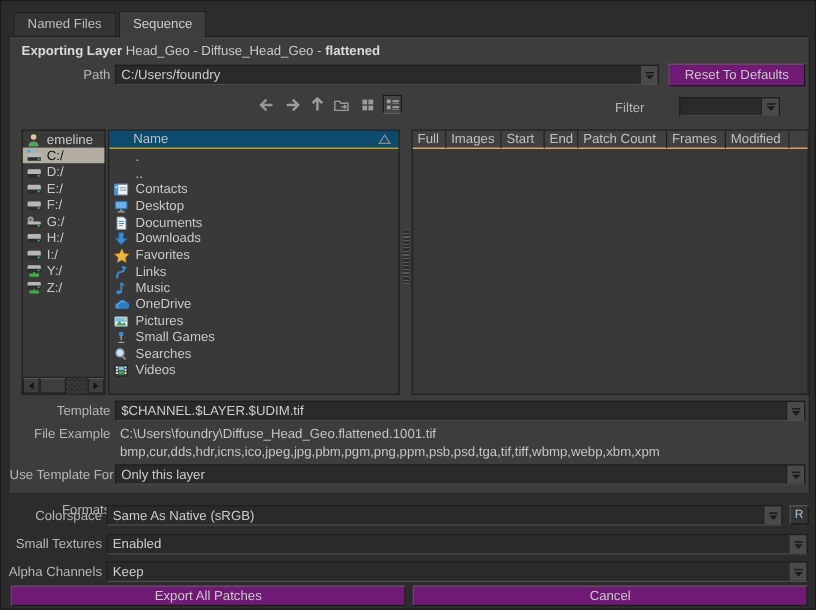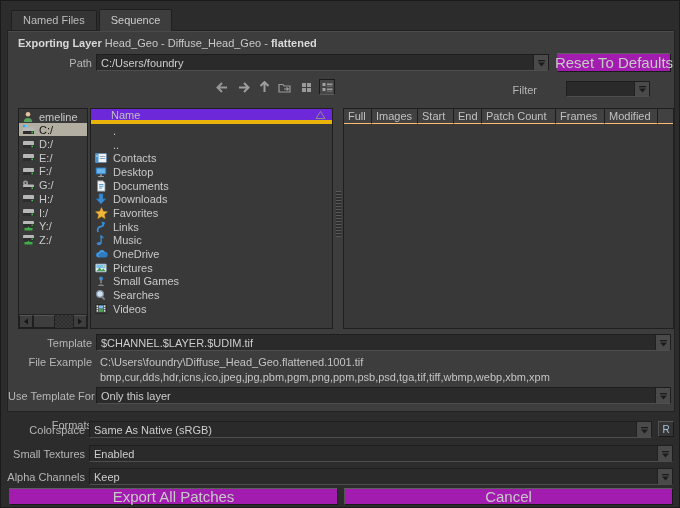--- a/index.html
+++ b/index.html
@@ -48,44 +48,44 @@
   }
   .combo .combo-text { flex:1; padding:0 4px; color:#cdcdcd; white-space:nowrap; overflow:hidden; }
   .combo .combo-arrow {
     width:15px; height:100%;
     background:#4a4a4a; border-left:1px solid #202020;
     display:flex; align-items:center; justify-content:center; flex:none;
   }
 
   
   .btn {
-    background:#a21caf;
+    background:#701a75;
     border:1px solid #191919;
     border-top-color:#5e5e5e; border-left-color:#555;
-    color:#c8c8c8; font-family:"Liberation Sans", sans-serif; font-size:15px;
+    color:#c8c8c8; font-family:"Liberation Sans", sans-serif; font-size:11px;
     display:flex; align-items:center; justify-content:center;
     cursor:default; white-space:nowrap;
   }
 
   
   .toolbar { position:absolute; display:flex; gap:5px; align-items:center; }
   .tbicon { width:16px; height:16px; display:flex; align-items:center; justify-content:center; }
   .tbicon.pressed { background:#464646; border:1px solid #1c1c1c; border-bottom-color:#5c5c5c; }
 
   
   .panel { position:absolute; background:#393939; border:1px solid #1f1f1f; }
   .drow { height:13.7px; display:flex; align-items:flex-end; padding-left:2px; white-space:nowrap; }
   .drow .rlabel { margin-left:4px; color:#c9c9c9; }
   .drow.sel { background:#b2aea2; }
   .drow.sel .rlabel { color:#121212; }
   .ficon { width:14px; height:12px; display:inline-flex; align-items:center; justify-content:center; flex:none; }
 
   .list-header {
-    height:15px; background:#6d28d9;
-    border-bottom:4px solid #eab308;
+    height:15px; background:#0c4a6e;
+    border-bottom:1px solid #eab308;
     display:flex; align-items:center; color:#c0c0c0;gap:12px;
   }
   .frow { height:13.7px; display:flex; align-items:center; padding-left:3px; white-space:nowrap; }
   .frow .rlabel { margin-left:5px; color:#c9c9c9; }
 
   .seq-header { display:flex; height:15px; }
   .seq-cell {
     background:#414141; border-right:1px solid #1d1d1d; border-bottom:1px solid #fdba74;
     color:#c0c0c0; padding:0 4px; display:flex; align-items:center; white-space:nowrap; overflow:hidden;
   }

